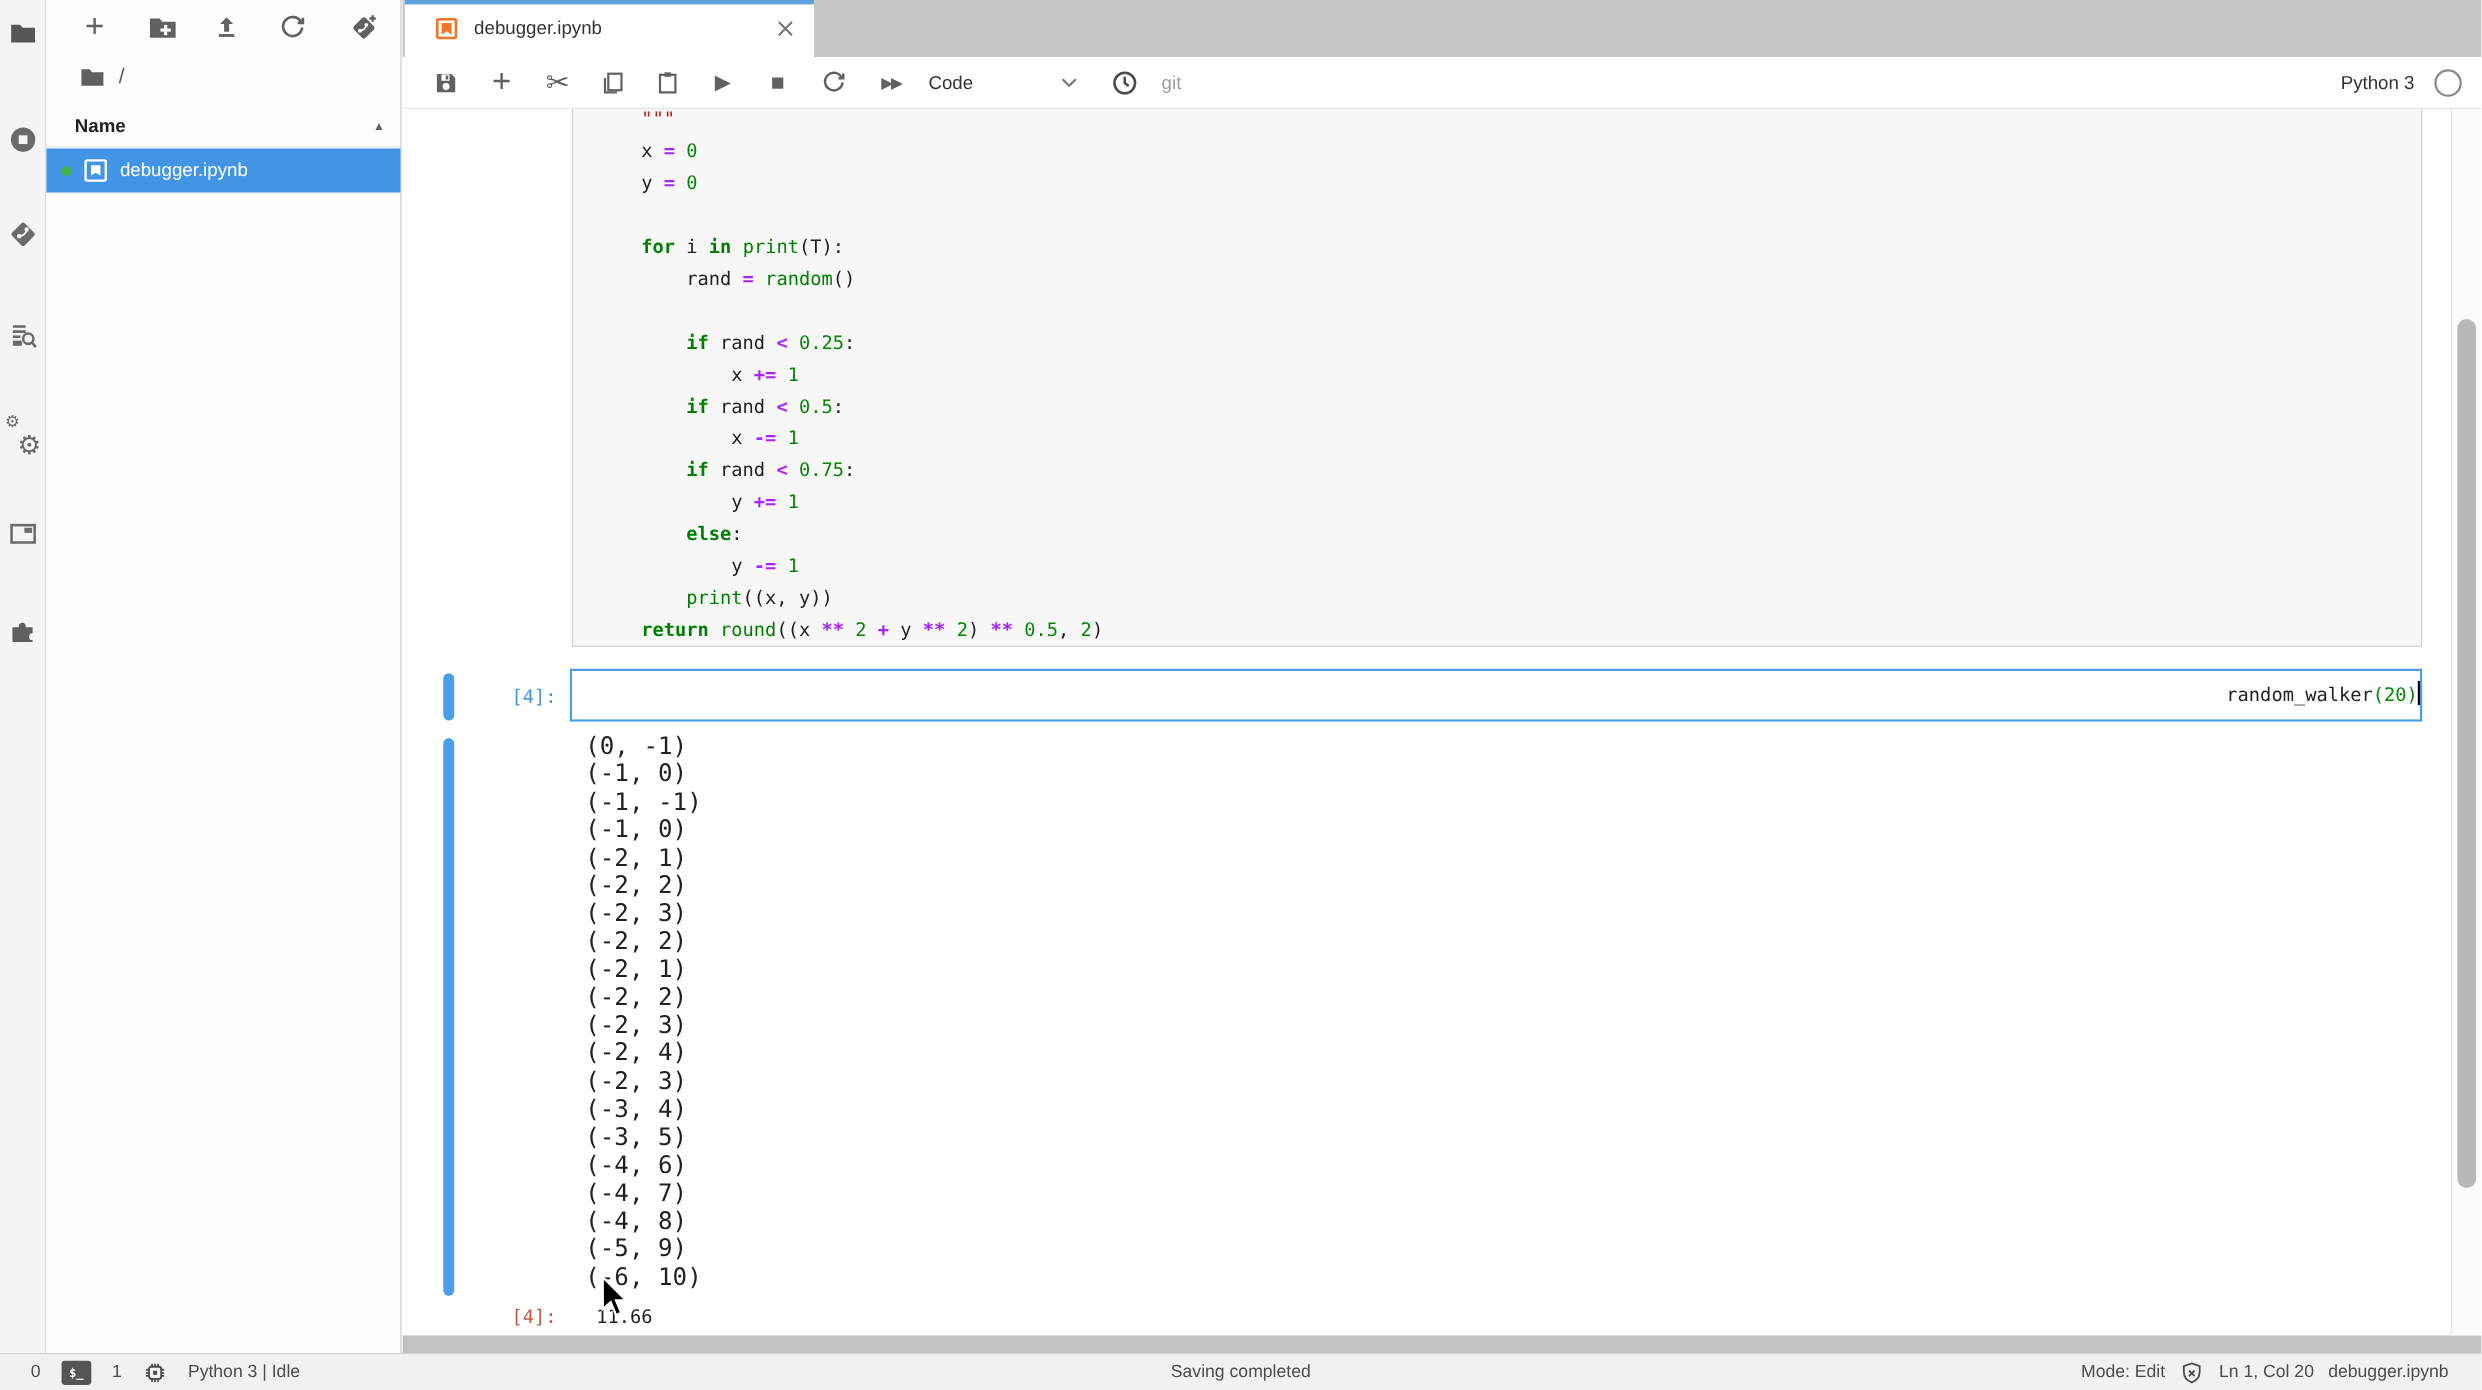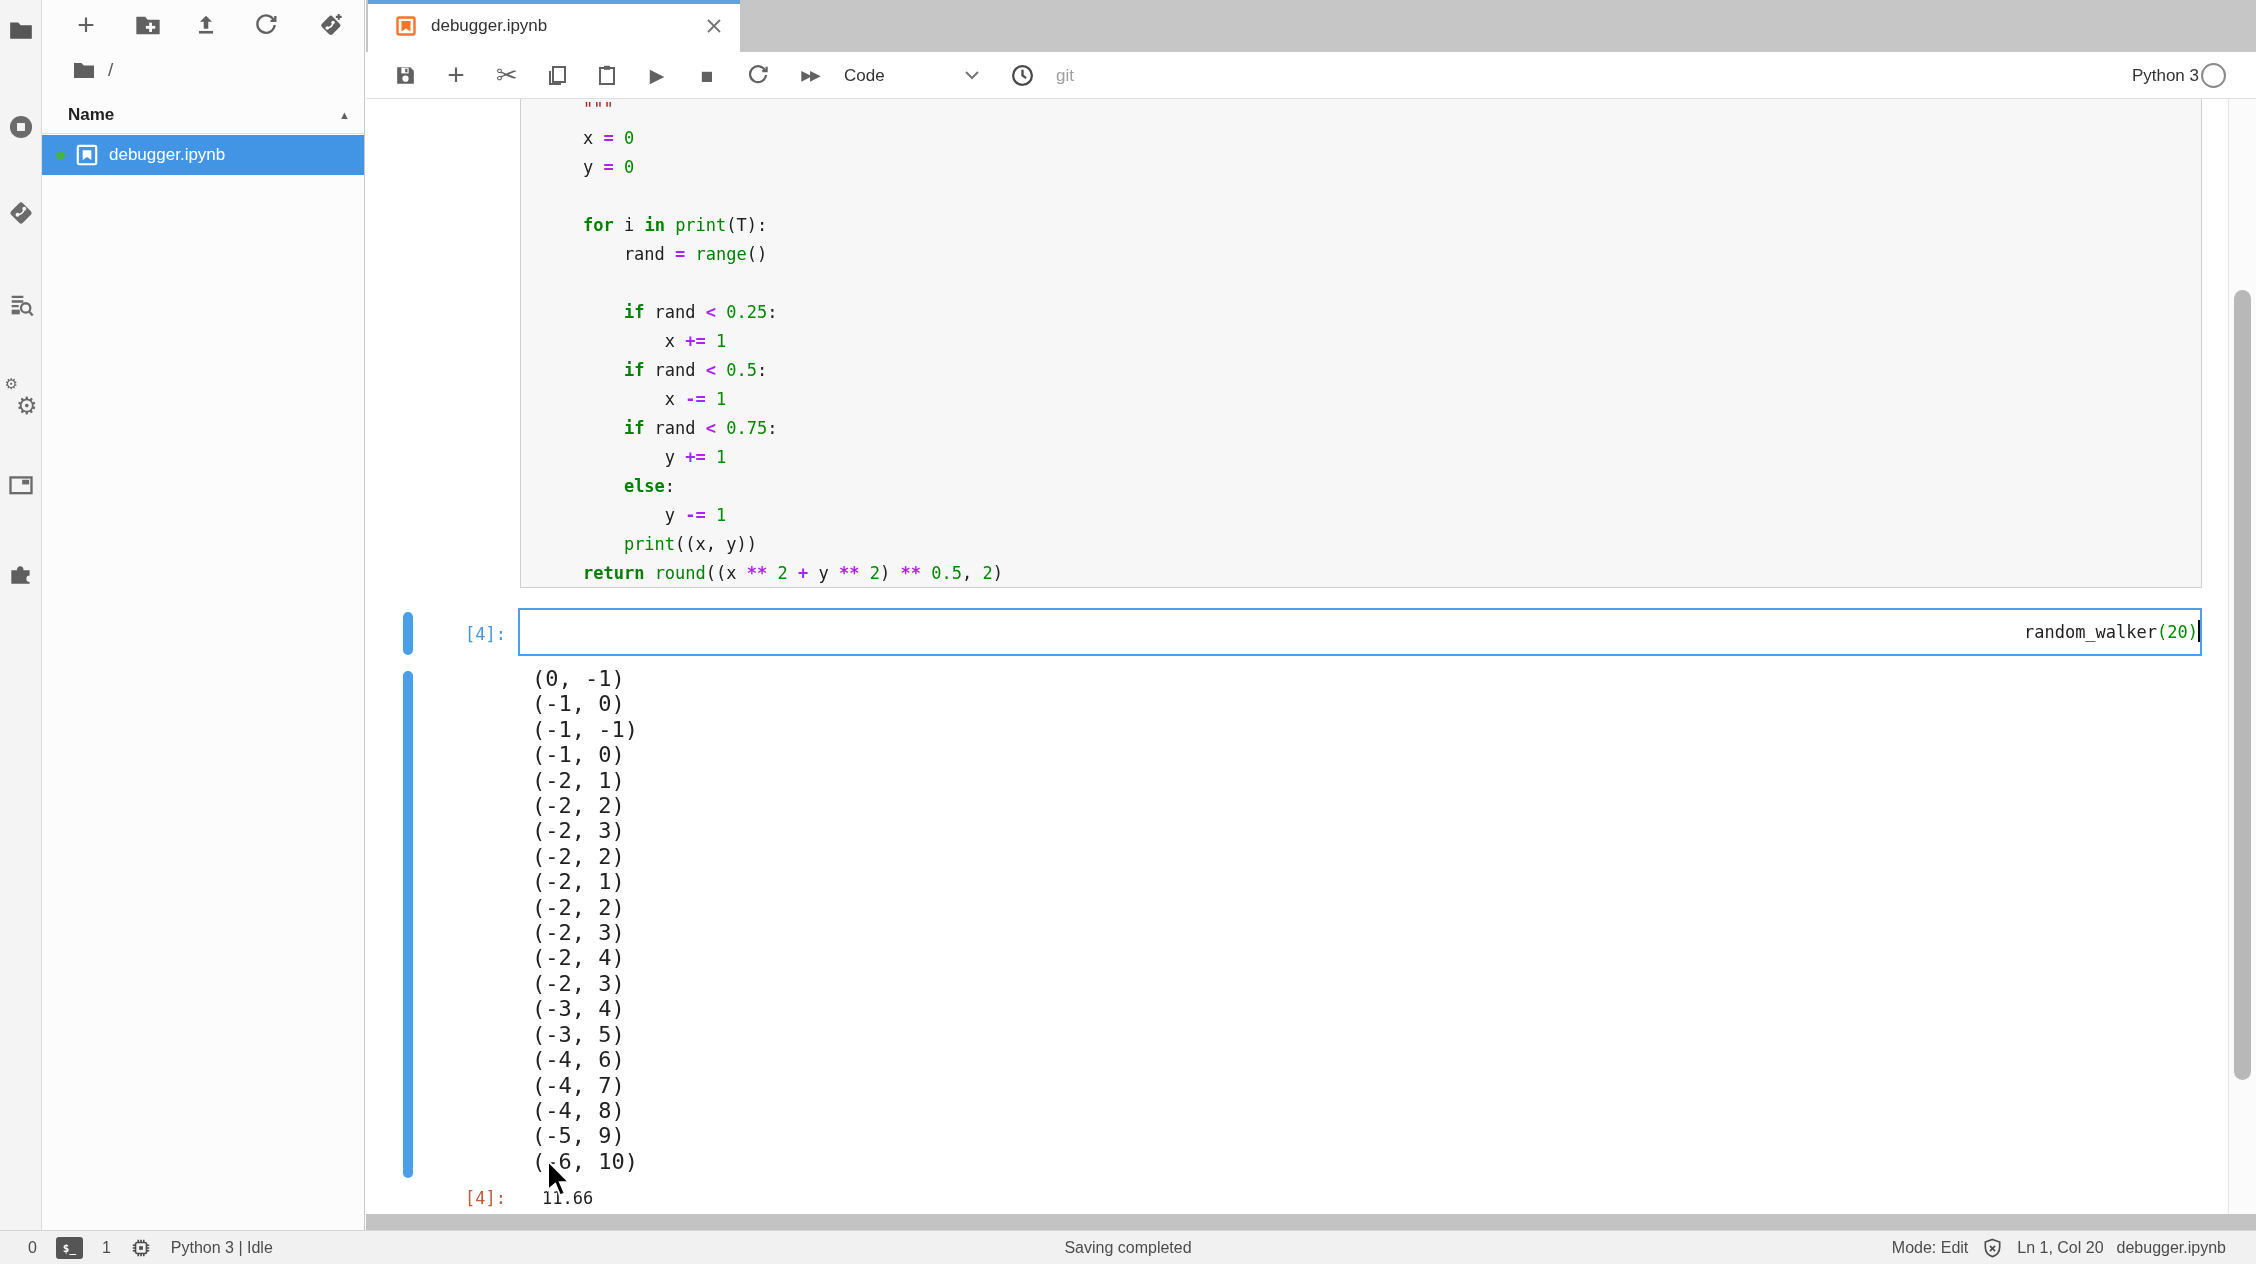--- a/index.html
+++ b/index.html
@@ -54,22 +54,22 @@
   .tglyph { font-size:21px; line-height:1; }
   .tglyph-cut { font-size:26px; }
   .tglyph-plus { font-size:30px; font-weight:300; }
   .tglyph-run { font-size:19px; }
   .tglyph-stop { font-size:21px; }
   .tglyph-ff { font-size:14px; letter-spacing:-2px; }
   .celltype-label { position:absolute; left:478px; top:0; height:47px; line-height:47px;
                     font-size:17px; color:#333; }
   .git-label { position:absolute; left:690px; top:0; height:47px; line-height:47px;
                font-size:17px; color:#9e9e9e; }
-  .kernel-area { position:absolute; right:30px; top:0; height:47px;
-                 display:flex; align-items:center; gap:2px; }
+  .kernel-area { position:absolute; right:18px; top:0; height:47px;
+                 display:flex; align-items:center; gap:18px; }
   .kernel-name { font-size:17px; color:#333; }
   .kernel-circle { width:25px; height:25px; border:2px solid #8a8a8a; border-radius:50%; }
 
   
   .nb-content { position:absolute; left:0; top:99px; width:100%; height:1115px;
                 background:#fff; overflow:hidden; }
   pre, .mono { font-family:"DejaVu Sans Mono", monospace; }
 
   .cell1-editor { position:absolute; left:154px; top:-6px; width:1682px; height:495px;
                   background:#f7f7f7; border:1px solid #cfcfcf; border-top:none; }
@@ -295,21 +295,21 @@
     </div>
 
     <div class="nb-content">
 
       <div class="cell1-editor">
         <pre><span class="tk-s">    """</span>
 <span class="tk-p">    x </span><span class="tk-o">=</span><span class="tk-p"> </span><span class="tk-n">0</span>
 <span class="tk-p">    y </span><span class="tk-o">=</span><span class="tk-p"> </span><span class="tk-n">0</span>
 
 <span class="tk-p">    </span><span class="tk-k">for</span><span class="tk-p"> i </span><span class="tk-k">in</span><span class="tk-p"> </span><span class="tk-b">print</span><span class="tk-p">(T):</span>
-<span class="tk-p">        rand </span><span class="tk-o">=</span><span class="tk-p"> </span><span class="tk-b">range</span><span class="tk-p">()</span>
+<span class="tk-p">        rand </span><span class="tk-o">=</span><span class="tk-p"> </span><span class="tk-b">random</span><span class="tk-p">()</span>
 
 <span class="tk-p">        </span><span class="tk-k">if</span><span class="tk-p"> rand </span><span class="tk-o">&lt;</span><span class="tk-p"> </span><span class="tk-n">0.25</span><span class="tk-p">:</span>
 <span class="tk-p">            x </span><span class="tk-o">+=</span><span class="tk-p"> </span><span class="tk-n">1</span>
 <span class="tk-p">        </span><span class="tk-k">if</span><span class="tk-p"> rand </span><span class="tk-o">&lt;</span><span class="tk-p"> </span><span class="tk-n">0.5</span><span class="tk-p">:</span>
 <span class="tk-p">            x </span><span class="tk-o">-=</span><span class="tk-p"> </span><span class="tk-n">1</span>
 <span class="tk-p">        </span><span class="tk-k">if</span><span class="tk-p"> rand </span><span class="tk-o">&lt;</span><span class="tk-p"> </span><span class="tk-n">0.75</span><span class="tk-p">:</span>
 <span class="tk-p">            y </span><span class="tk-o">+=</span><span class="tk-p"> </span><span class="tk-n">1</span>
 <span class="tk-p">        </span><span class="tk-k">else</span><span class="tk-p">:</span>
 <span class="tk-p">            y </span><span class="tk-o">-=</span><span class="tk-p"> </span><span class="tk-n">1</span>
 <span class="tk-p">        </span><span class="tk-b">print</span><span class="tk-p">((x, y))</span>

